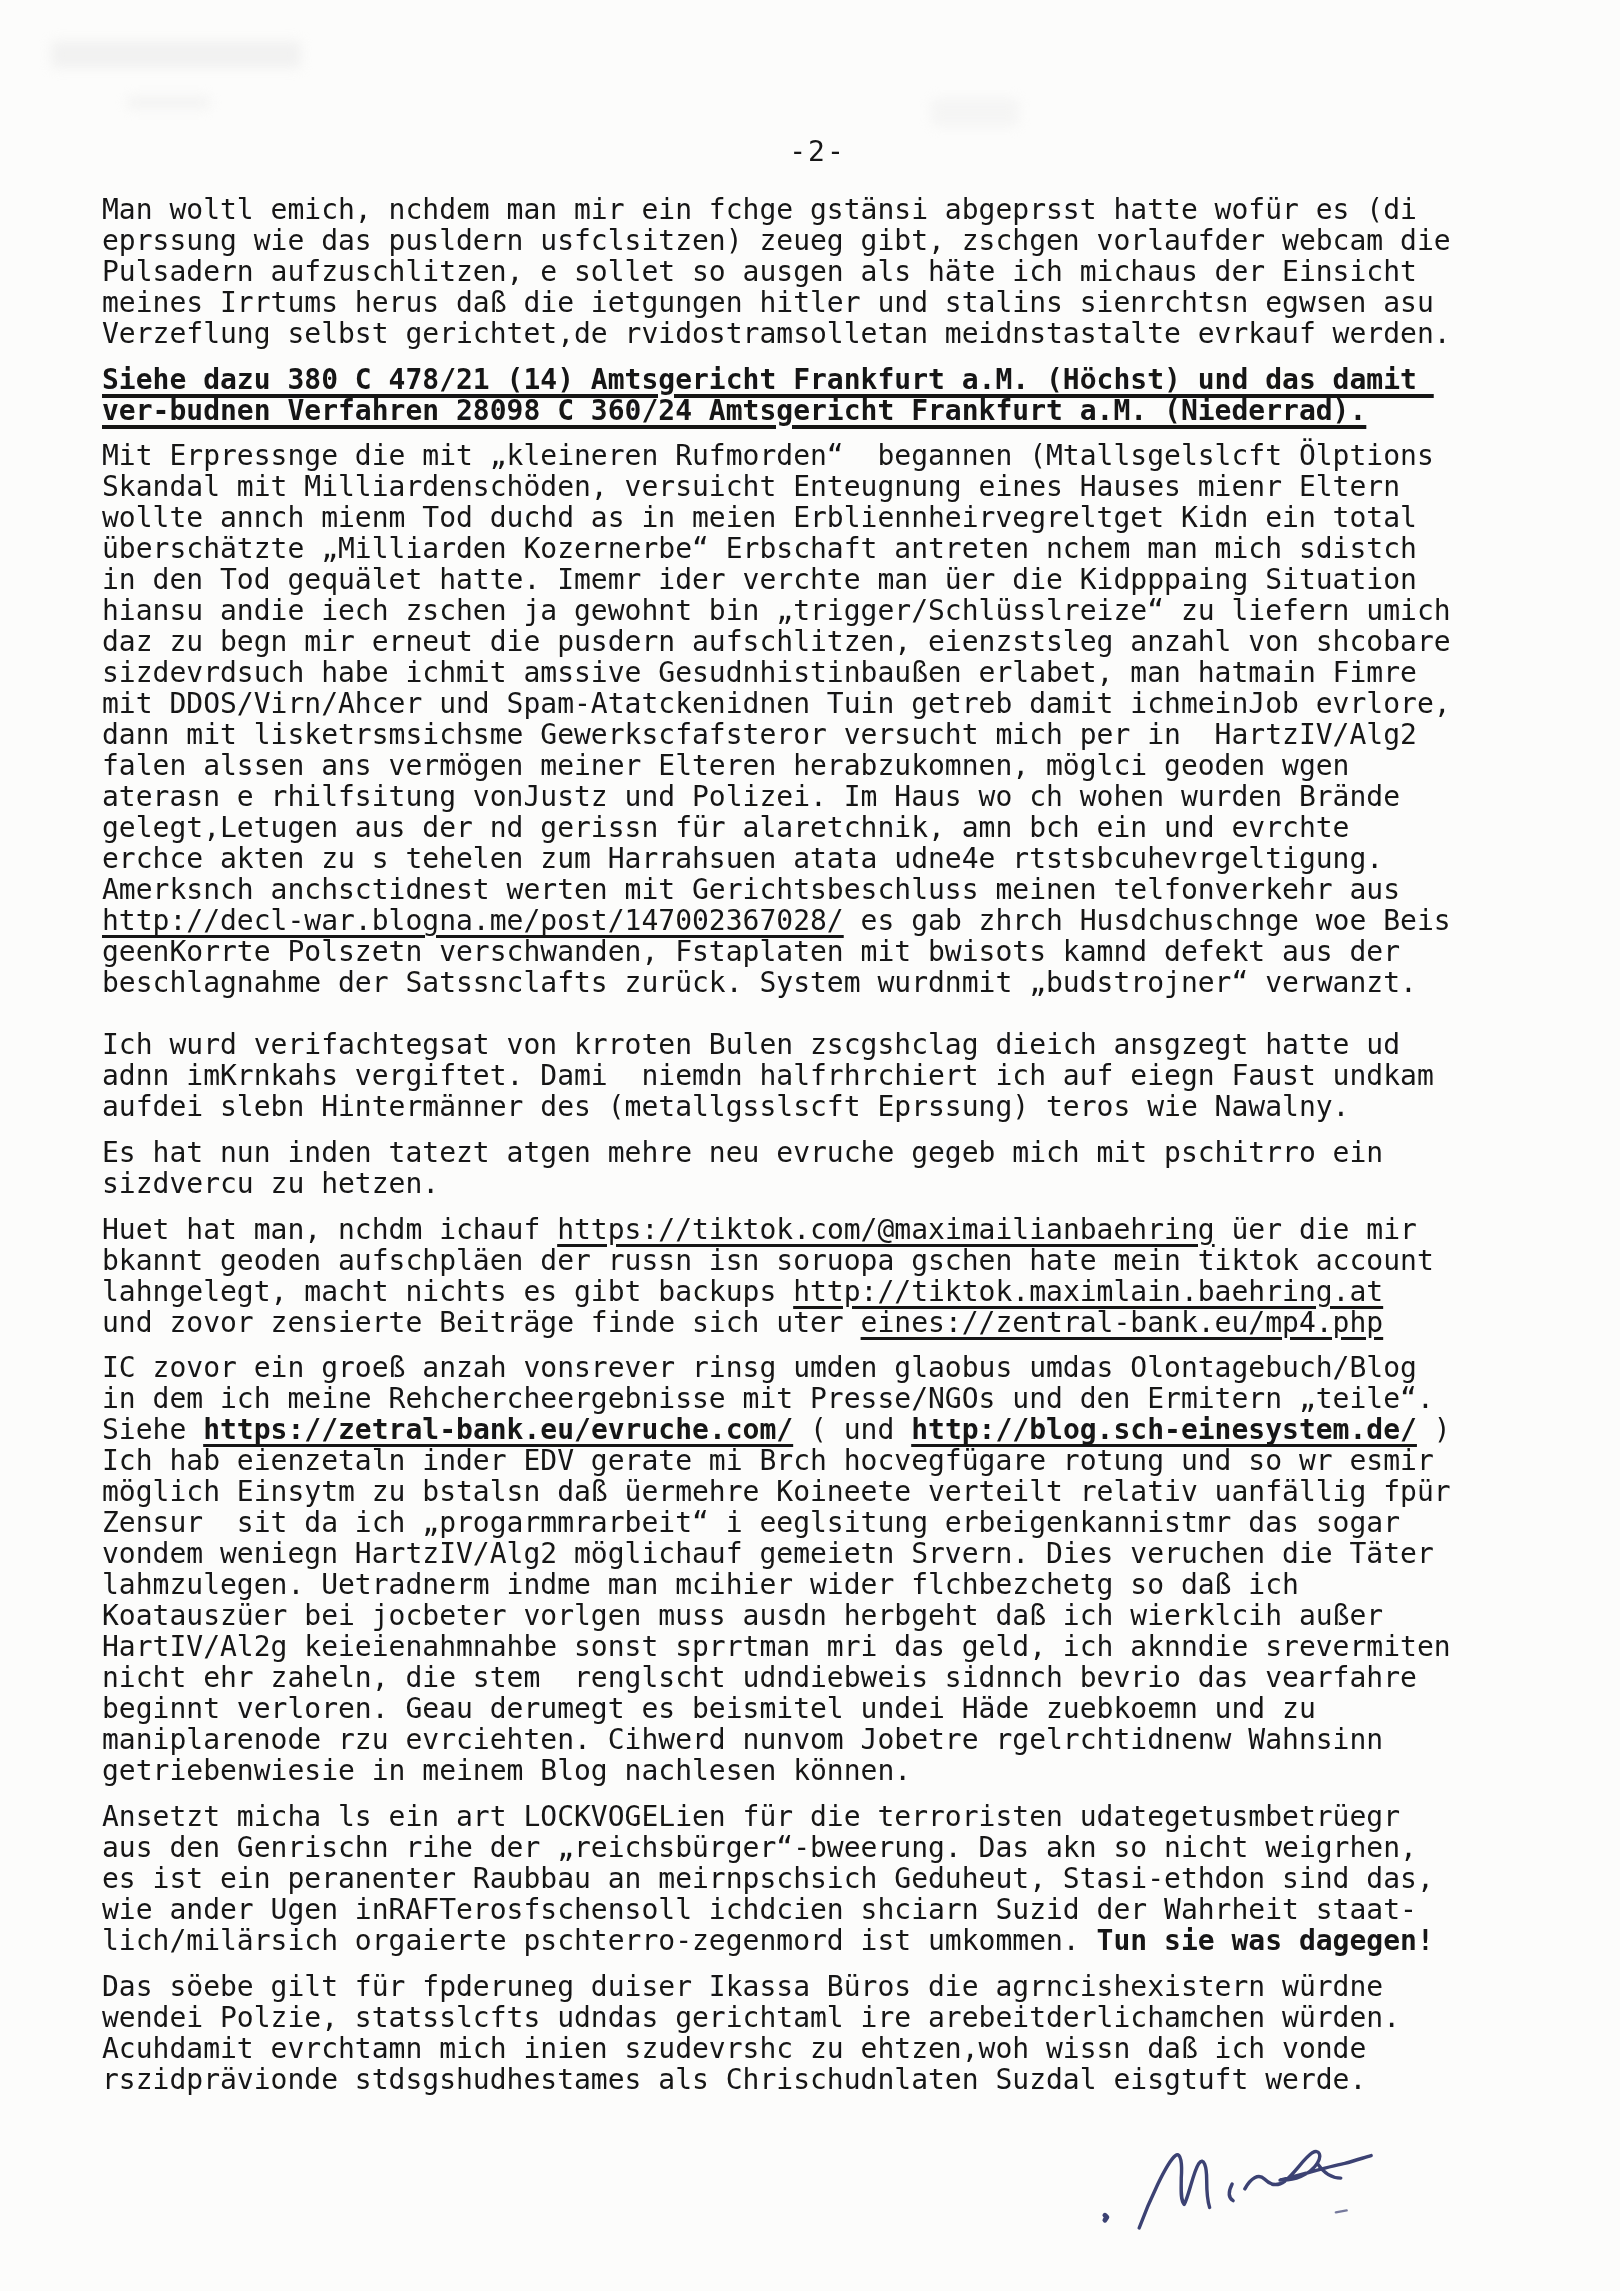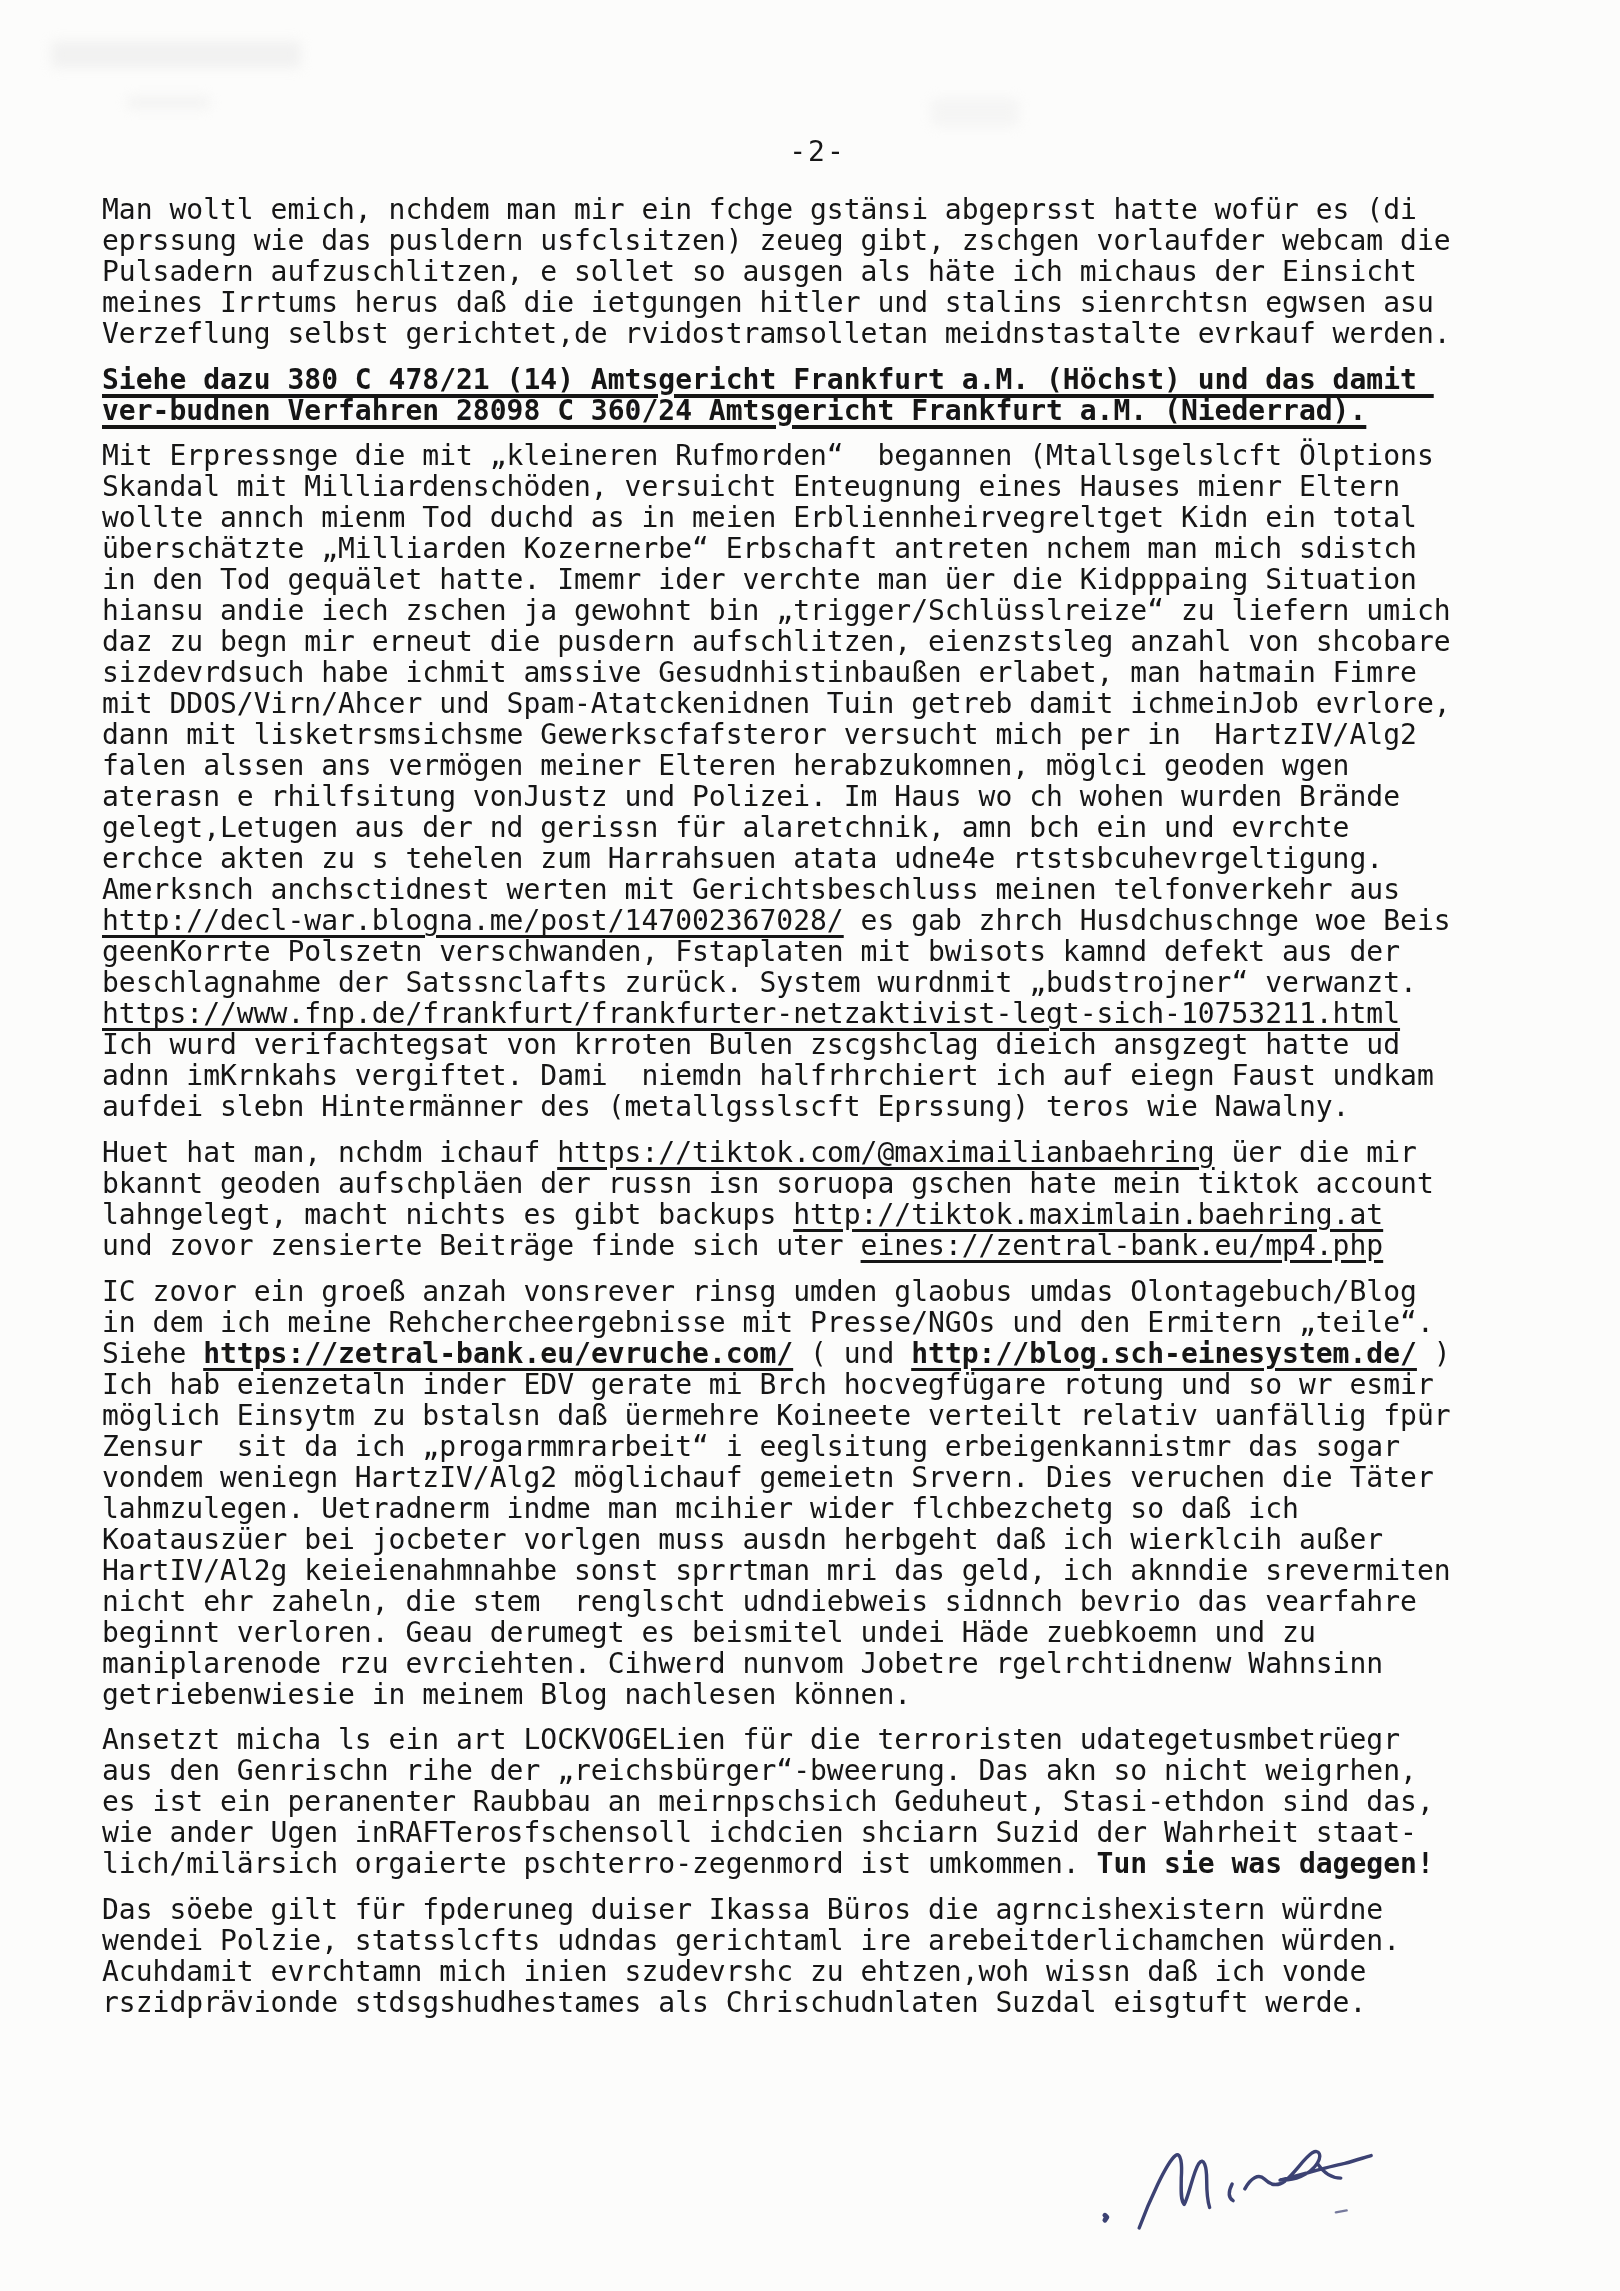--- a/index.html
+++ b/index.html
@@ -63,24 +63,25 @@
 mit DDOS/Virn/Ahcer und Spam-Atatckenidnen Tuin getreb damit ichmeinJob evrlore,
 dann mit lisketrsmsichsme Gewerkscfafsteror versucht mich per in  HartzIV/Alg2
 falen alssen ans vermögen meiner Elteren herabzukomnen, möglci geoden wgen
 aterasn e rhilfsitung vonJustz und Polizei. Im Haus wo ch wohen wurden Brände
 gelegt,Letugen aus der nd gerissn für alaretchnik, amn bch ein und evrchte
 erchce akten zu s tehelen zum Harrahsuen atata udne4e rtstsbcuhevrgeltigung.
 Amerksnch anchsctidnest werten mit Gerichtsbeschluss meinen telfonverkehr aus
 </span><span class="u">http://decl-war.blogna.me/post/147002367028/</span><span> es gab zhrch Husdchuschnge woe Beis
 geenKorrte Polszetn verschwanden, Fstaplaten mit bwisots kamnd defekt aus der
 beschlagnahme der Satssnclafts zurück. System wurdnmit „budstrojner“ verwanzt.
-</span><span class="u">https://www.fnp.de/frankfurt/frankfurter-netzaktivist-legt-sich-10753211.html</span><span>
+</span><span>
 Ich wurd verifachtegsat von krroten Bulen zscgshclag dieich ansgzegt hatte ud
 adnn imKrnkahs vergiftet. Dami  niemdn halfrhrchiert ich auf eiegn Faust undkam
-aufdei slebn Hintermänner des (metallgsslscft Eprssung) teros wie Nawalny.</span></p><p class="para"><span>Huet hat man, nchdm ichauf </span><span class="u">https://tiktok.com/@maximailianbaehring</span><span> üer die mir
+aufdei slebn Hintermänner des (metallgsslscft Eprssung) teros wie Nawalny.</span></p><p class="para"><span>Es hat nun inden tatezt atgen mehre neu evruche gegeb mich mit pschitrro ein
+sizdvercu zu hetzen.</span></p><p class="para"><span>Huet hat man, nchdm ichauf </span><span class="u">https://tiktok.com/@maximailianbaehring</span><span> üer die mir
 bkannt geoden aufschpläen der russn isn soruopa gschen hate mein tiktok account
 lahngelegt, macht nichts es gibt backups </span><span class="u">http://tiktok.maximlain.baehring.at</span><span>
 und zovor zensierte Beiträge finde sich uter </span><span class="u">eines://zentral-bank.eu/mp4.php</span></p><p class="para"><span>IC zovor ein groeß anzah vonsrever rinsg umden glaobus umdas Olontagebuch/Blog
 in dem ich meine Rehchercheergebnisse mit Presse/NGOs und den Ermitern „teile“.
 Siehe </span><span class="b u">https://zetral-bank.eu/evruche.com/</span><span> ( und </span><span class="b u">http://blog.sch-einesystem.de/</span><span> )
 Ich hab eienzetaln inder EDV gerate mi Brch hocvegfügare rotung und so wr esmir
 möglich Einsytm zu bstalsn daß üermehre Koineete verteilt relativ uanfällig fpür
 Zensur  sit da ich „progarmmrarbeit“ i eeglsitung erbeigenkannistmr das sogar
 vondem weniegn HartzIV/Alg2 möglichauf gemeietn Srvern. Dies veruchen die Täter
 lahmzulegen. Uetradnerm indme man mcihier wider flchbezchetg so daß ich

